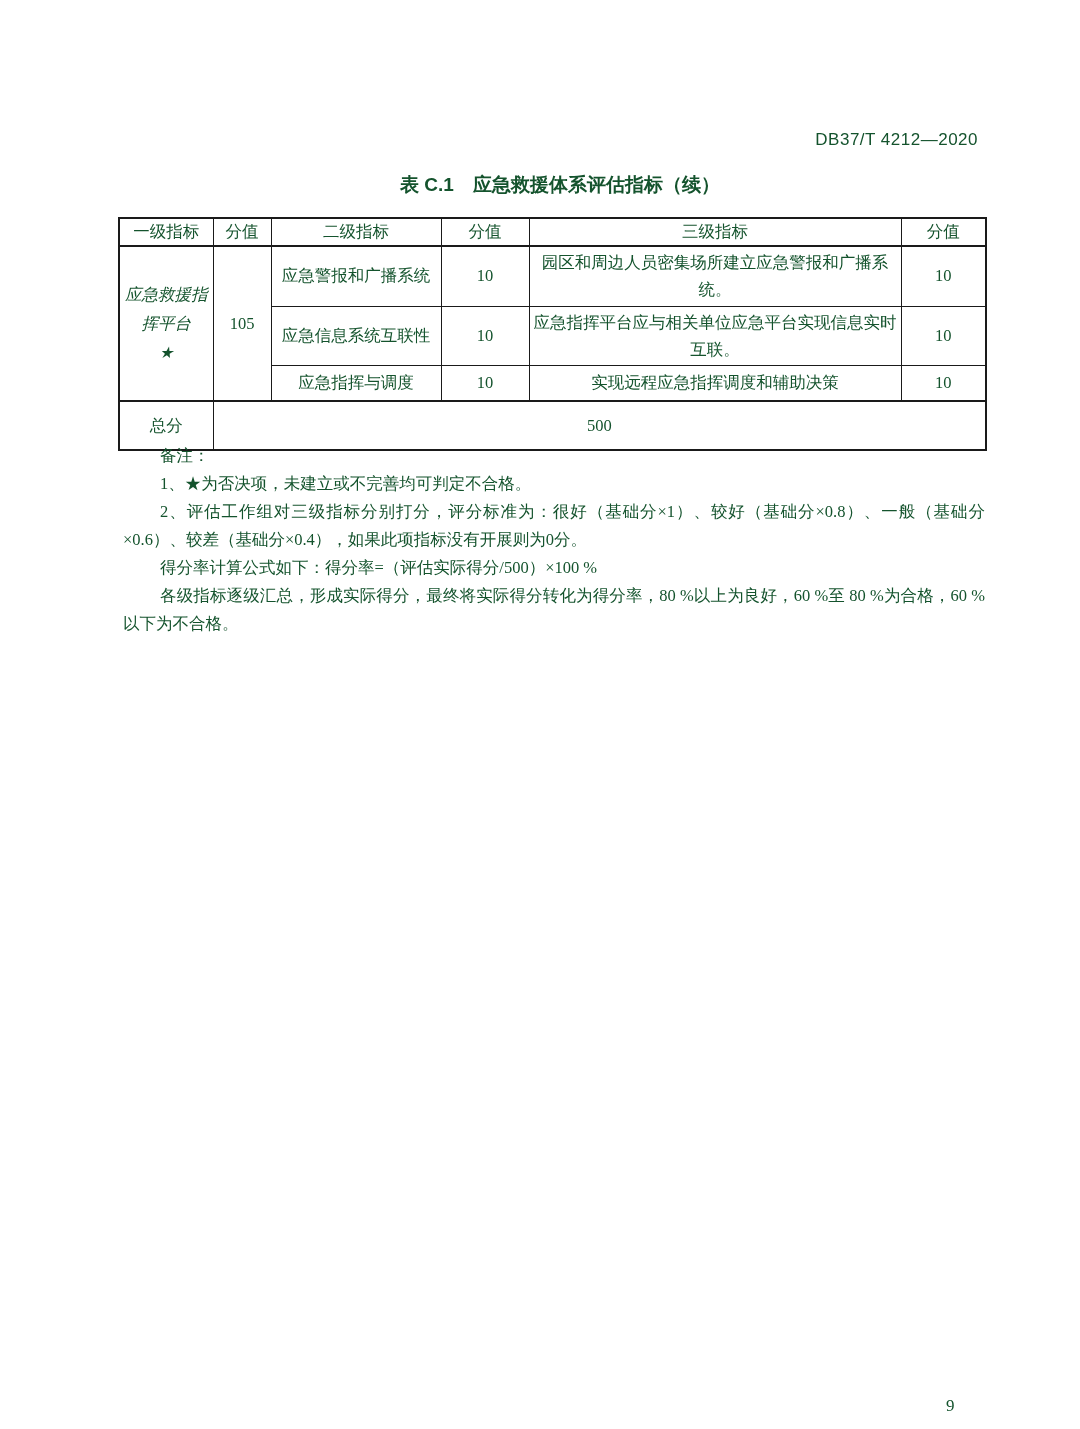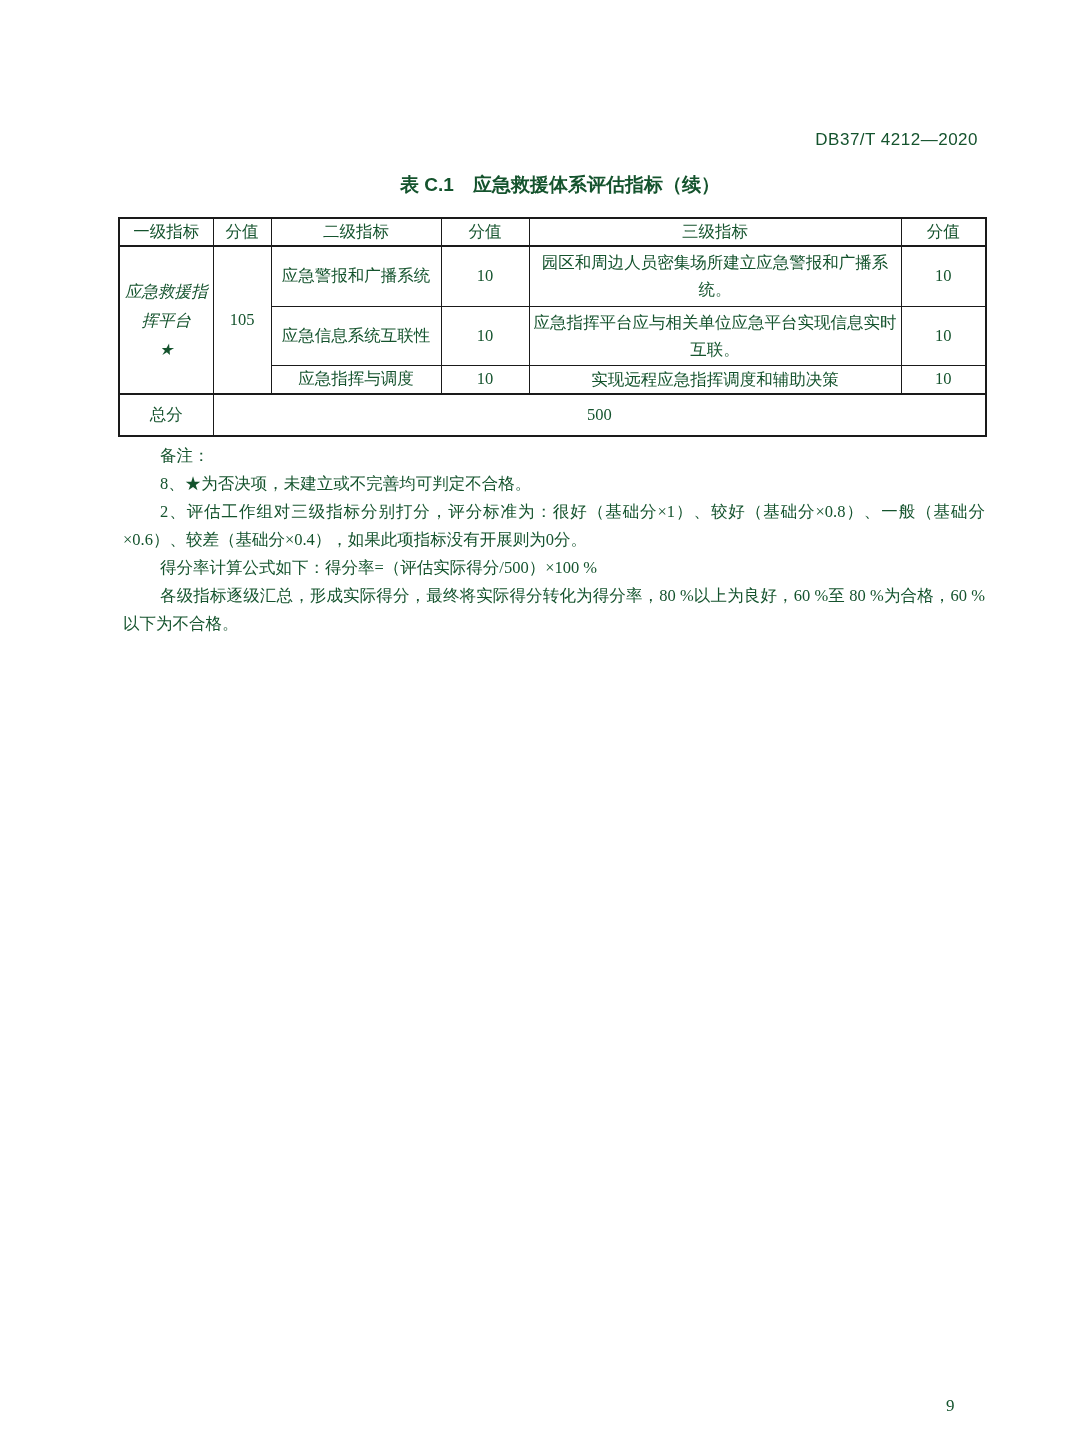--- a/index.html
+++ b/index.html
@@ -49,22 +49,22 @@
     vertical-align: middle;
     text-align: center;
     font-weight: normal;
     padding: 0 4px;
     overflow: hidden;
   }
   table.eval-table thead tr { height: 28px; }
   table.eval-table thead th { border-bottom: 2px solid #1a1a1a; margin-top: 36px; }
   tr.row-1 { height: 60px; }
   tr.row-2 { height: 59px; margin-top: 47px; }
-  tr.row-3 { height: 29px; padding-left: 44px; }
-  tr.total-row { height: 42px; }
+  tr.row-3 { height: 36px; padding-left: 44px; }
+  tr.total-row { height: 49px; }
   tr.total-row td { border-top: 2px solid #1a1a1a; }
   td.cell-left {
     text-align: left;
     padding: 0 9px;
     line-height: 27px;
   }
   td.level1-cell { line-height: 29px; padding: 0 10px; font-style: italic; }
   td.level1-cell .star { font-size: 16px; line-height: 29px; }
   .notes {
     position: absolute;
@@ -137,21 +137,21 @@
       </tr>
       <tr class="total-row">
         <td>总分</td>
         <td colspan="5">500</td>
       </tr>
     </tbody>
   </table>
 
   <div class="notes">
     <p>备注：</p>
-    <p>8、★为否决项，未建立或不完善均可判定不合格。</p>
+    <p>1、★为否决项，未建立或不完善均可判定不合格。</p>
     <p>2、评估工作组对三级指标分别打分，评分标准为：很好（基础分×1）、较好（基础分×0.8）、一般（基础分×0.6）、较差（基础分×0.4），如果此项指标没有开展则为0分。</p>
     <p>得分率计算公式如下：得分率=（评估实际得分/500）×100 %</p>
     <p>各级指标逐级汇总，形成实际得分，最终将实际得分转化为得分率，80 %以上为良好，60 %至 80 %为合格，60 %以下为不合格。</p>
   </div>
 
   <div class="page-number">9</div>
 
 </div>
 
 </body></html>

